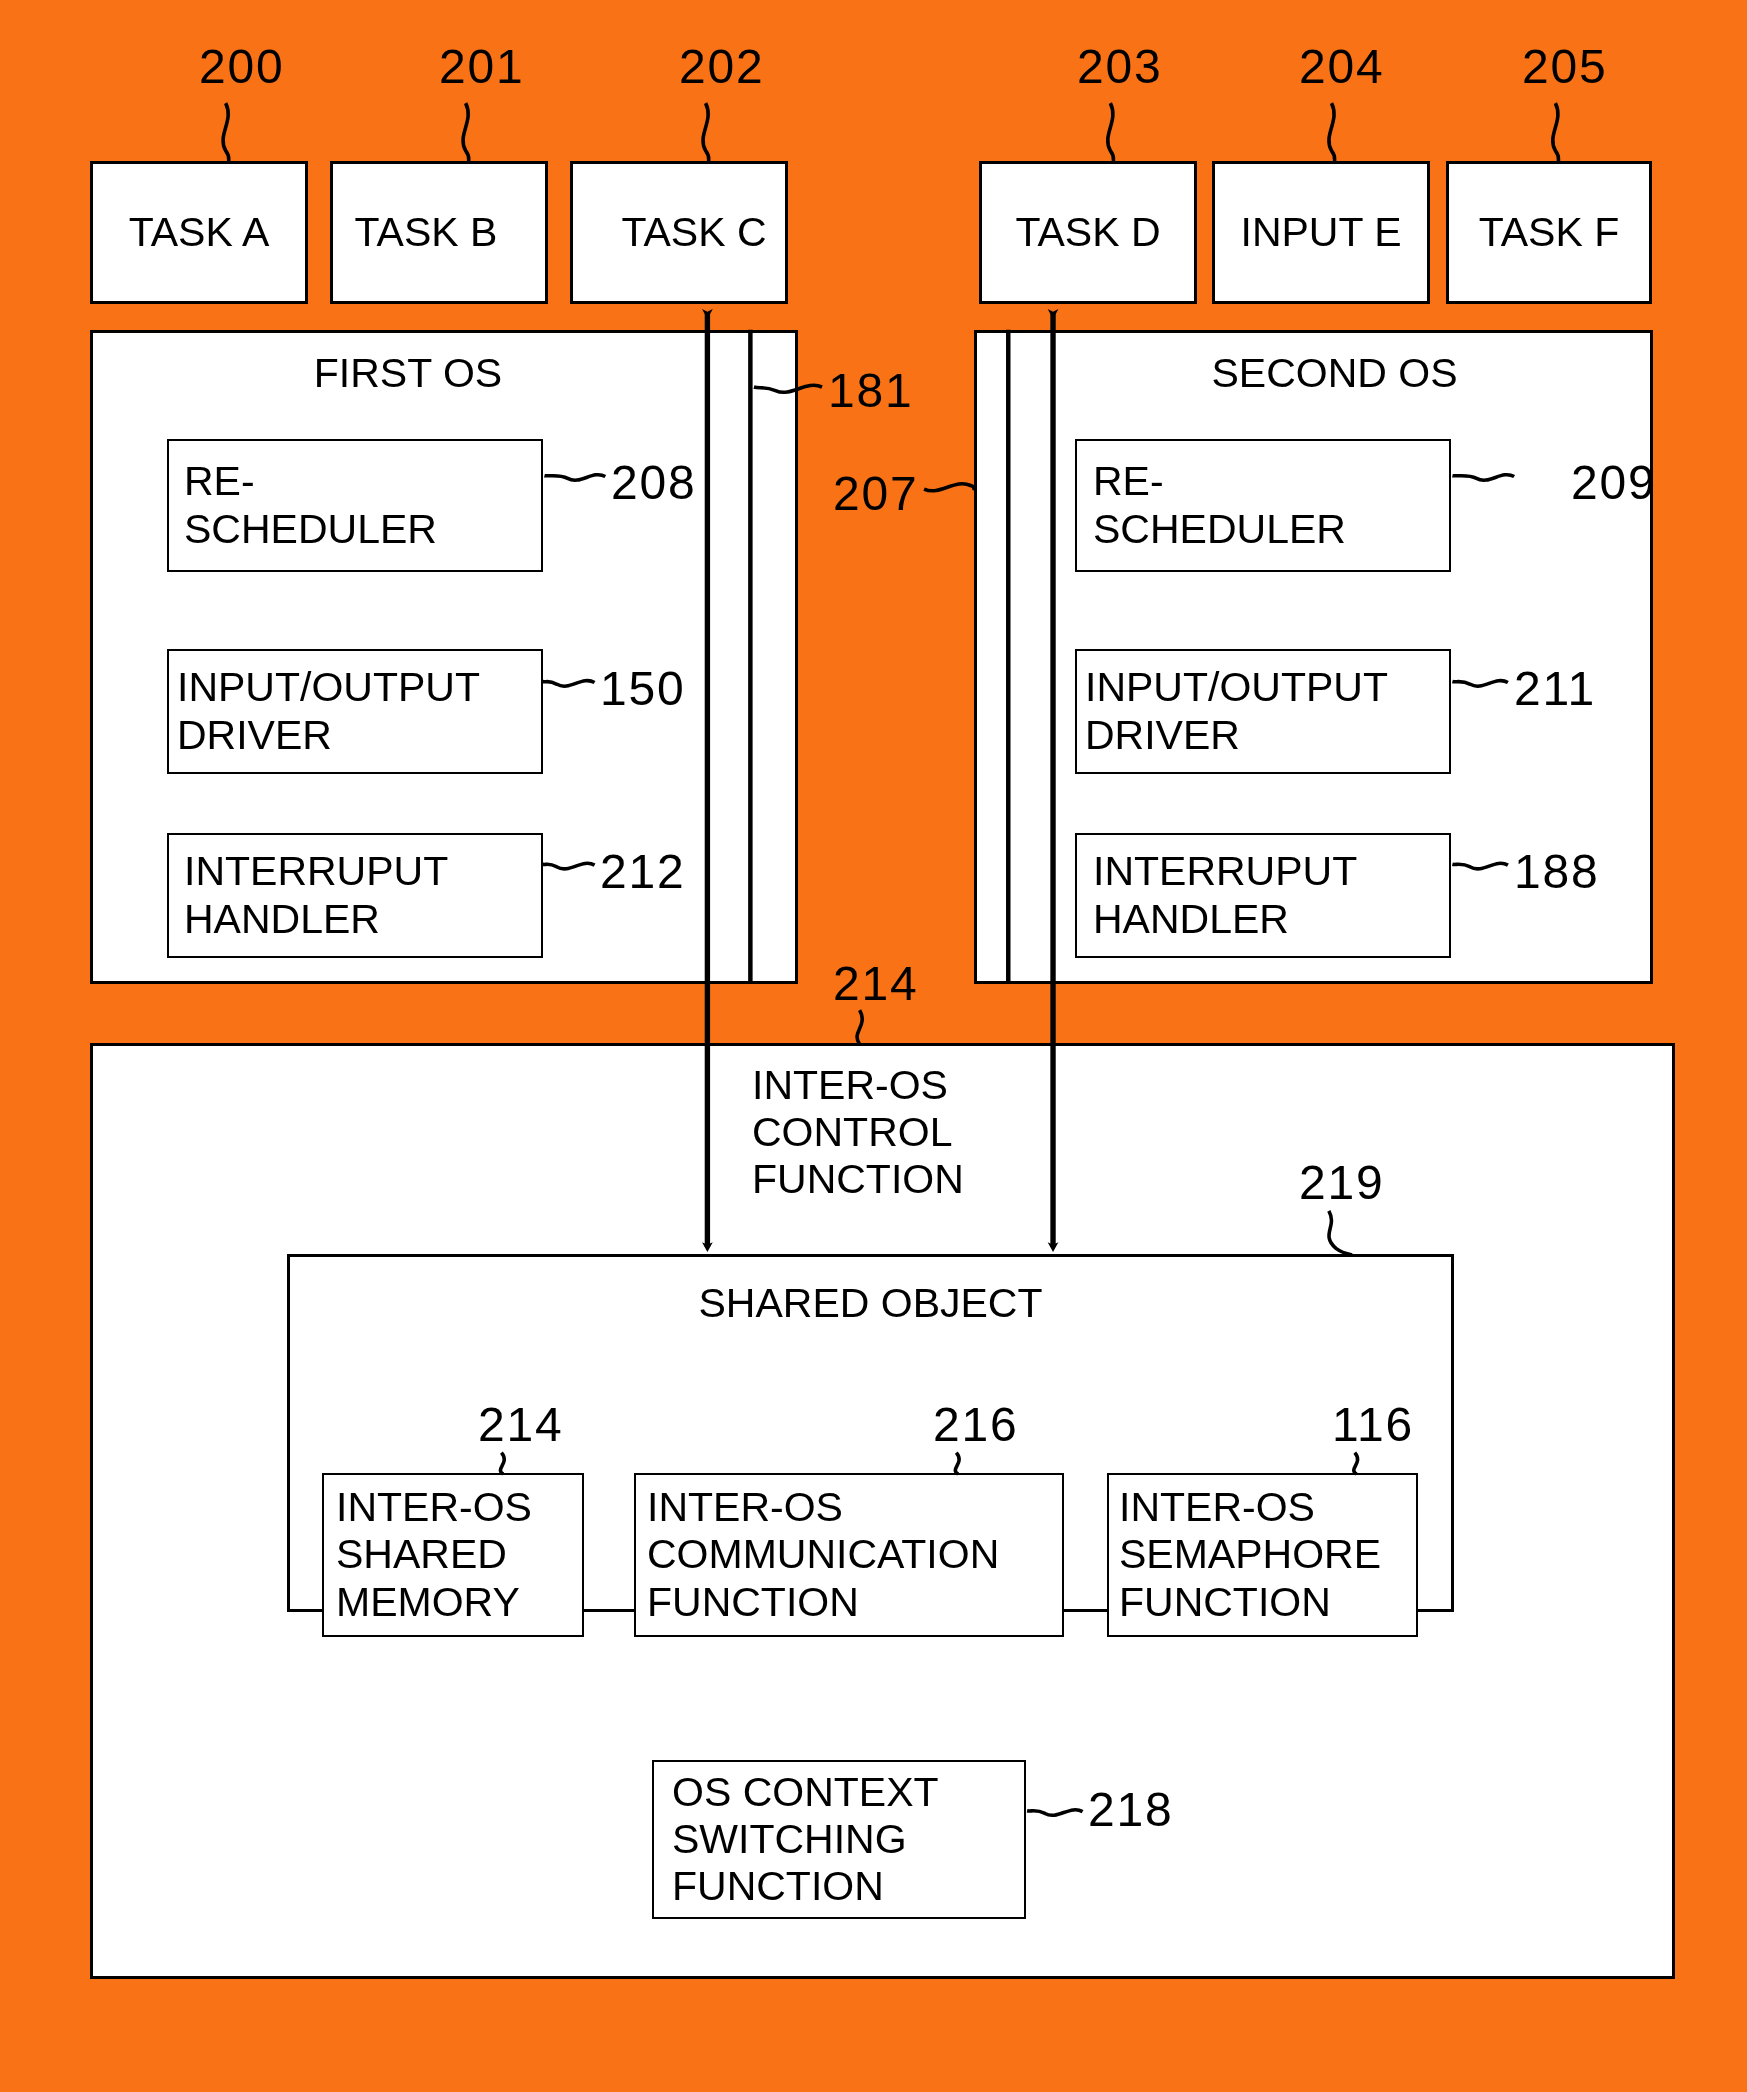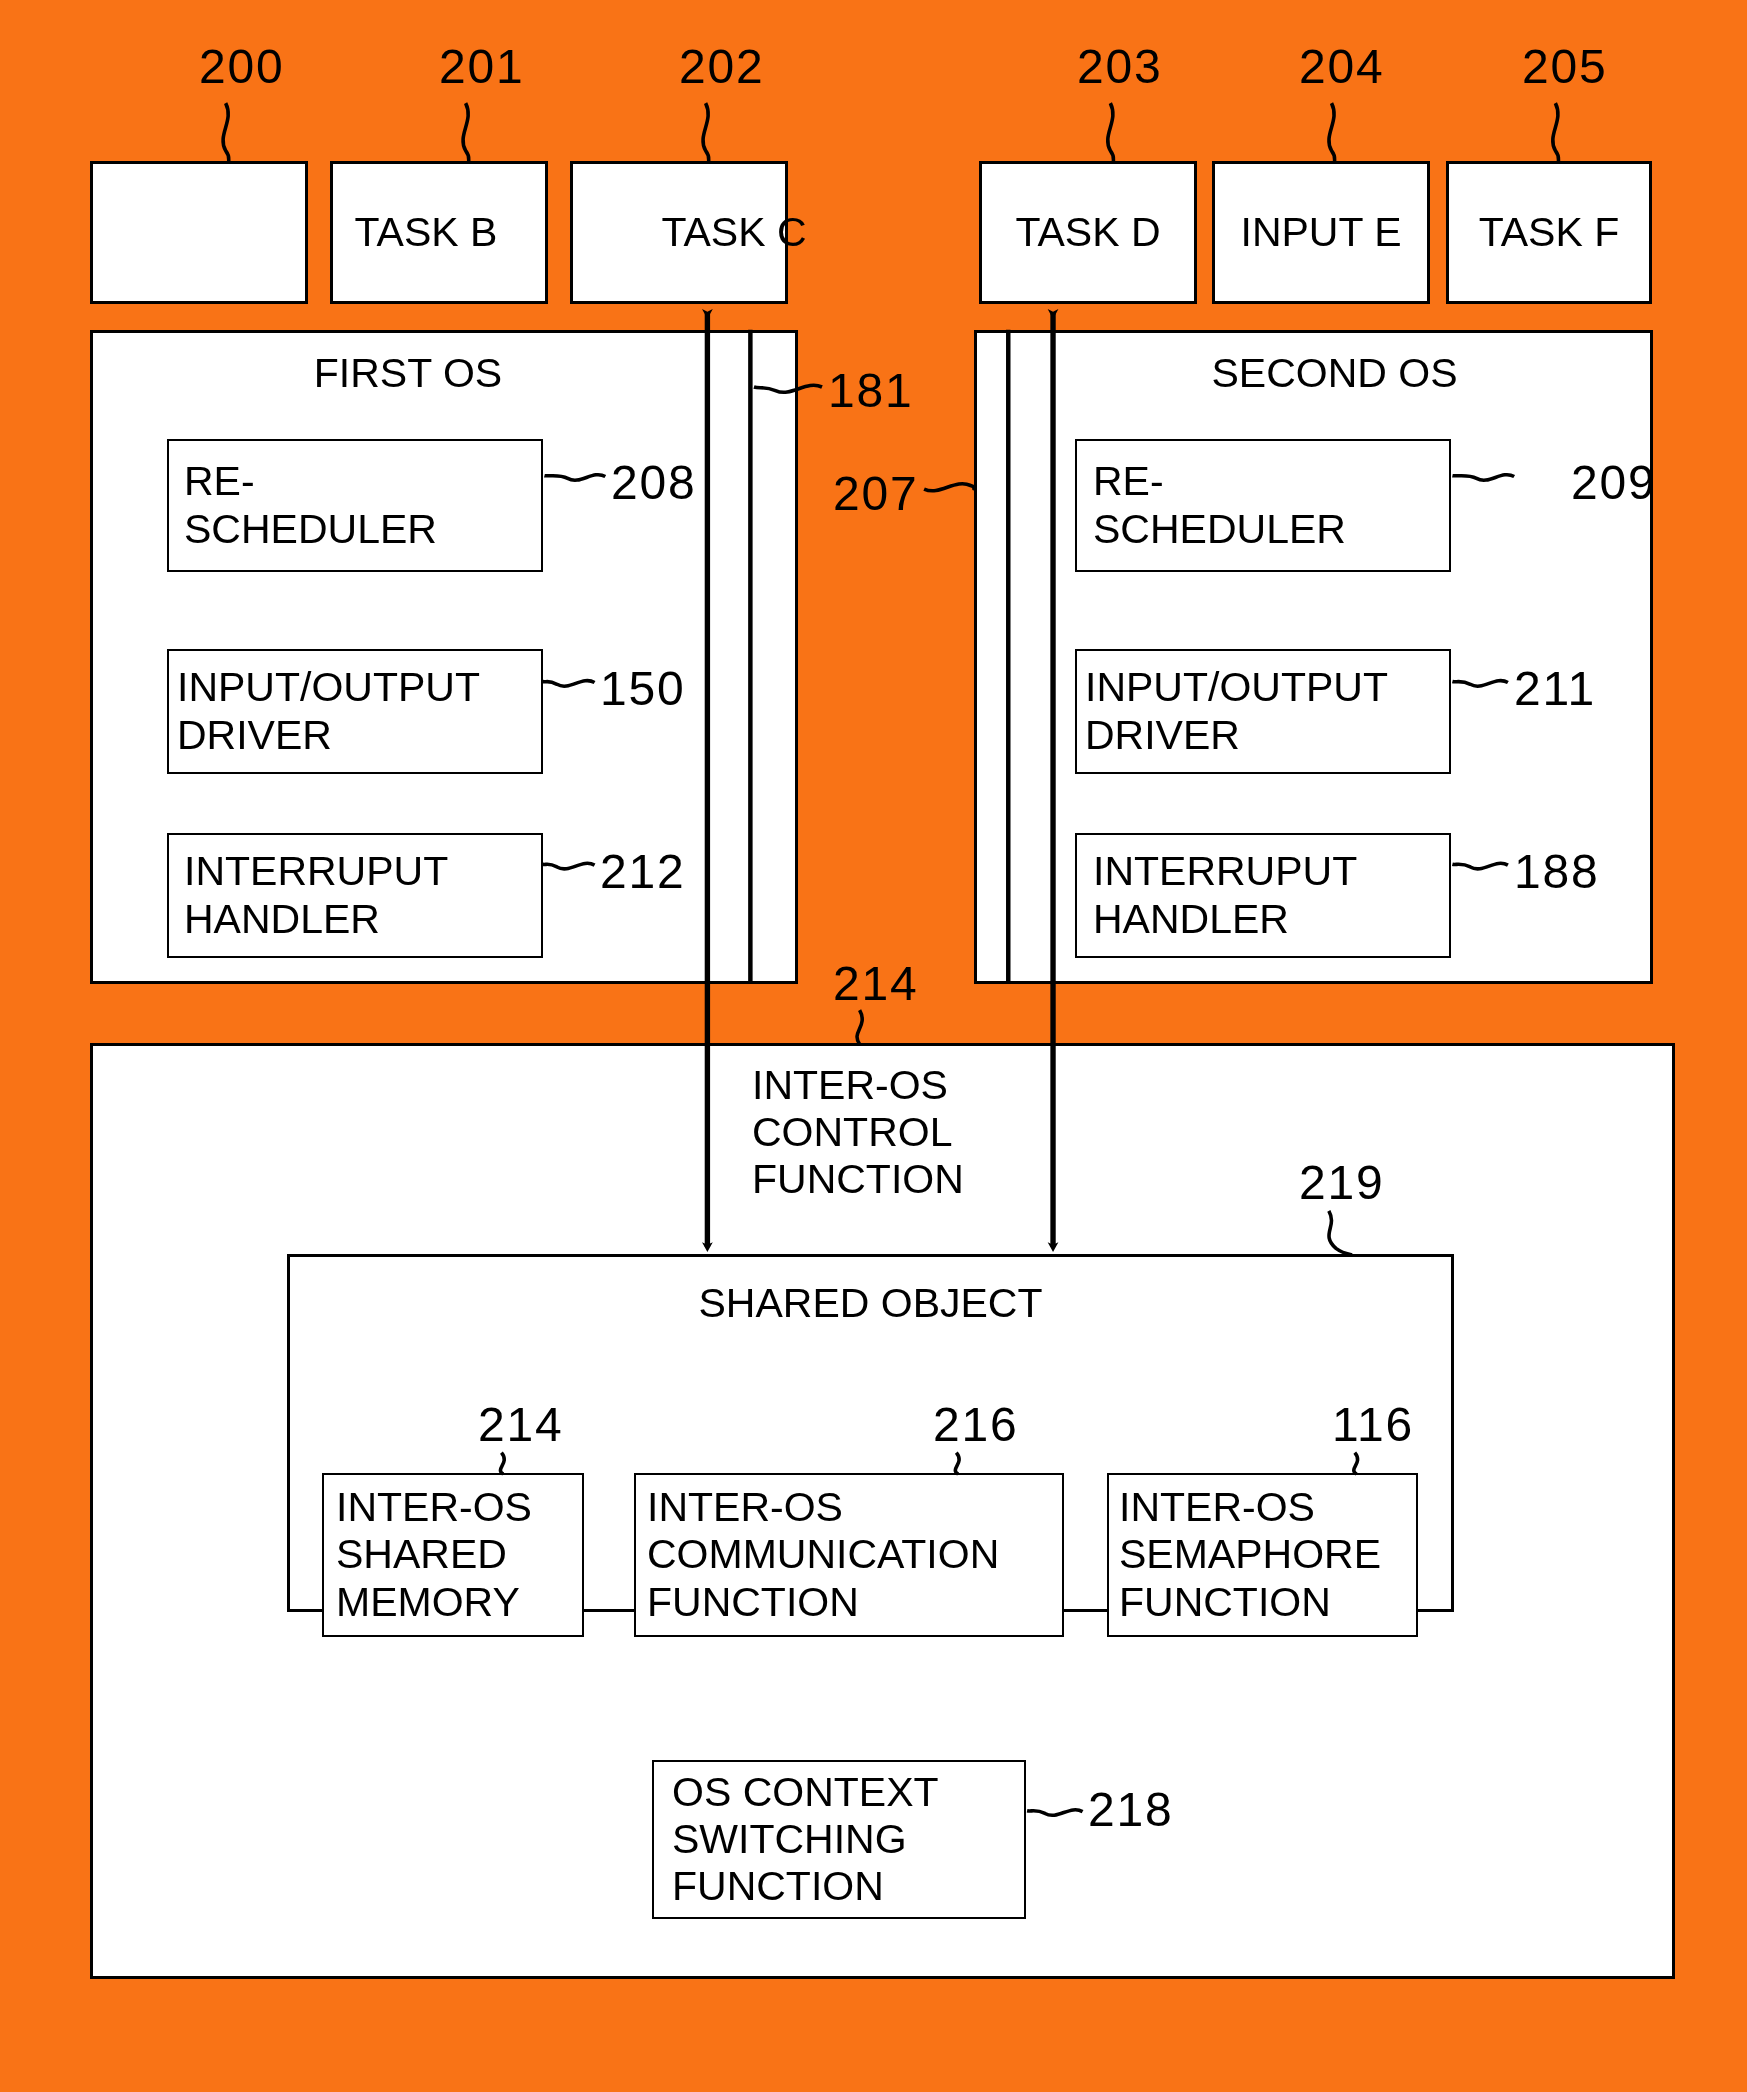--- a/index.html
+++ b/index.html
@@ -60,26 +60,27 @@
 <div id="page">
 
   <div class="ref" style="left:199px;top:39px;">200</div>
   <div class="ref" style="left:439px;top:39px;">201</div>
   <div class="ref" style="left:679px;top:39px;">202</div>
   <div class="ref" style="left:1077px;top:39px;">203</div>
   <div class="ref" style="left:1299px;top:39px;">204</div>
   <div class="ref" style="left:1522px;top:39px;">205</div>
 
   <div class="box" style="left:90px;top:161px;width:218px;height:143px;"></div>
+  <div class="ctr" style="left:90px;top:161px;width:218px;height:143px;">TASK A</div>
 
   <div class="box" style="left:330px;top:161px;width:218px;height:143px;"></div>
   <div class="ctr" style="left:330px;top:161px;width:192px;height:143px;">TASK B</div>
 
   <div class="box" style="left:570px;top:161px;width:218px;height:143px;"></div>
-  <div class="ctr" style="left:570px;top:161px;width:248px;height:143px;padding-left:40px;">TASK C</div>
+  <div class="ctr" style="left:570px;top:161px;width:248px;height:143px;">TASK C</div>
 
   <div class="box" style="left:979px;top:161px;width:218px;height:143px;"></div>
   <div class="ctr" style="left:979px;top:161px;width:218px;height:143px;">TASK D</div>
 
   <div class="box" style="left:1212px;top:161px;width:218px;height:143px;"></div>
   <div class="ctr" style="left:1212px;top:161px;width:218px;height:143px;">INPUT E</div>
 
   <div class="box" style="left:1446px;top:161px;width:206px;height:143px;"></div>
   <div class="ctr" style="left:1446px;top:161px;width:206px;height:143px;">TASK F</div>
 

